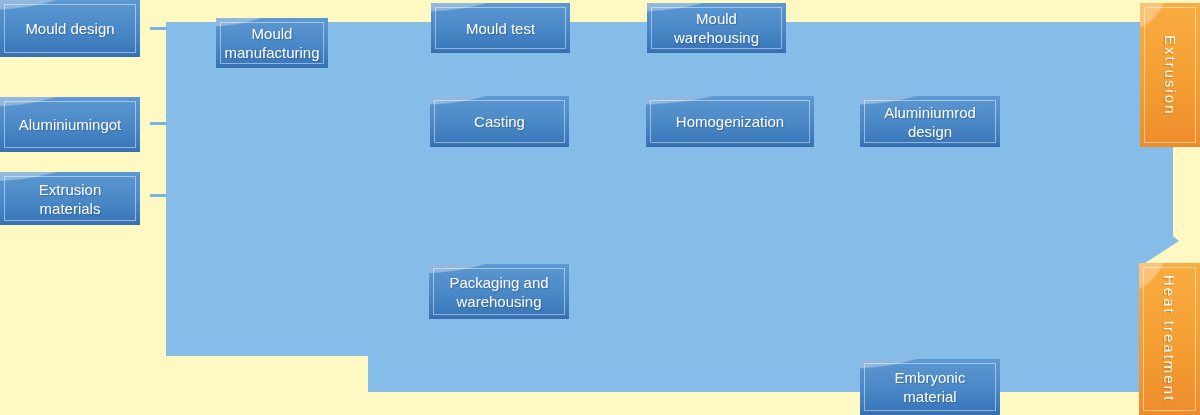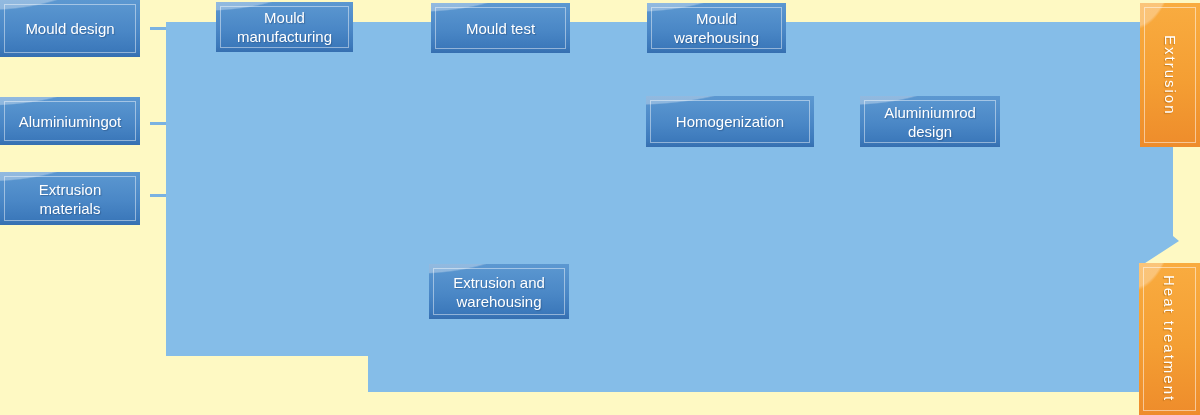--- a/index.html
+++ b/index.html
@@ -47,25 +47,25 @@
       linear-gradient(180deg,#f9ac40 0%,#f49e33 55%,#ee8c2b 100%);
   }
   .stage-label::before{
     content:"";position:absolute;inset:4px;
     border:1px solid rgba(255,255,255,0.5);
     pointer-events:none;
   }
   .stage-label span{writing-mode:vertical-rl;}
 
   .n0{left:0;top:0;width:140px;height:57px}
-  .n1{left:216px;top:2px;width:137px;height:50px}
+  .n1{left:216px;top:18px;width:112px;height:50px}
   .n2{left:431px;top:3px;width:139px;height:50px}
   .n3{left:647px;top:3px;width:139px;height:50px}
   .n4{left:860px;top:3px;width:139px;height:50px}
-  .n5{left:0;top:97px;width:140px;height:48px}
+  .n5{left:0;top:97px;width:140px;height:55px}
   .n6{left:430px;top:96px;width:139px;height:51px}
   .n7{left:646px;top:96px;width:168px;height:51px}
   .n8{left:860px;top:96px;width:140px;height:51px}
   .n9{left:0;top:172px;width:140px;height:53px}
   .n10{left:429px;top:264px;width:140px;height:55px}
   .n11{left:860px;top:264px;width:139px;height:55px}
   .n12{left:429px;top:361px;width:140px;height:54px}
   .n13{left:860px;top:359px;width:140px;height:56px}
   .o0{left:1140px;top:3px;width:60px;height:144px}
   .o1{left:1139px;top:263px;width:61px;height:152px}
@@ -91,31 +91,37 @@
   </div>
   <div class="node n2">
     <span>Mould test</span>
   </div>
   <div class="node n3 narrow">
     <span>Mould warehousing</span>
   </div>
   <div class="node n5">
     <span>Aluminiumingot</span>
   </div>
+  <div class="node n6">
+    <span>Casting</span>
+  </div>
   <div class="node n7">
     <span>Homogenization</span>
   </div>
   <div class="node n8 narrow">
     <span>Aluminiumrod design</span>
   </div>
   <div class="node n9 narrow">
     <span>Extrusion materials</span>
   </div>
   <div class="node n10 narrow">
-    <span>Extrusion and warehousing</span>
+    <span>Packaging and warehousing</span>
+  </div>
+  <div class="node n13 narrow">
+    <span>Embryonic material</span>
   </div>
 
   <div class="stage-label o0">
     <span>Extrusion</span>
   </div>
   <div class="stage-label o1">
     <span>Heat treatment</span>
   </div>
 
 </div>

